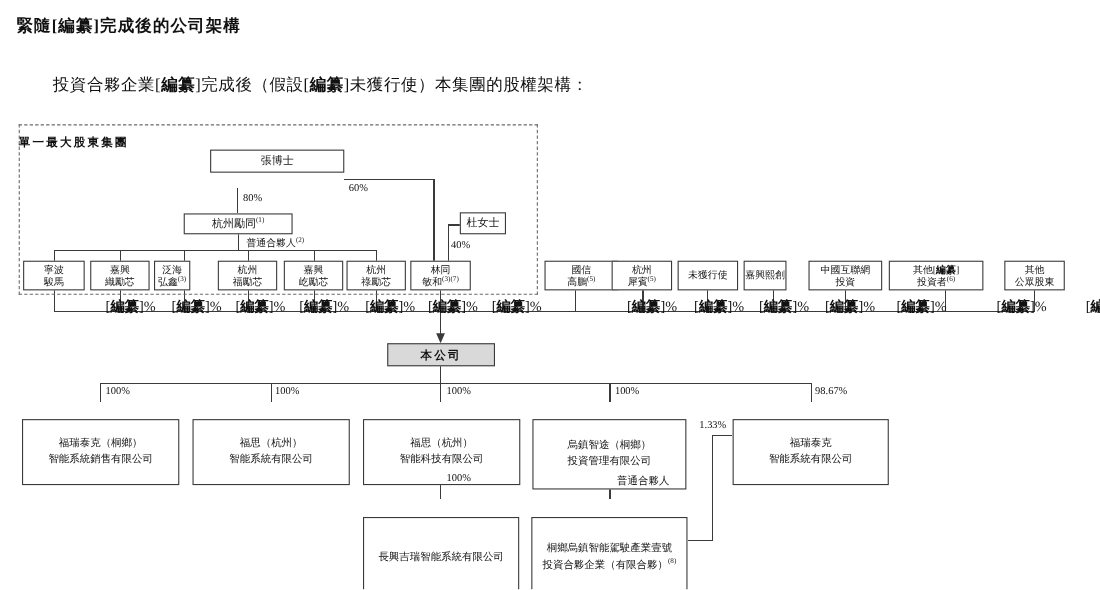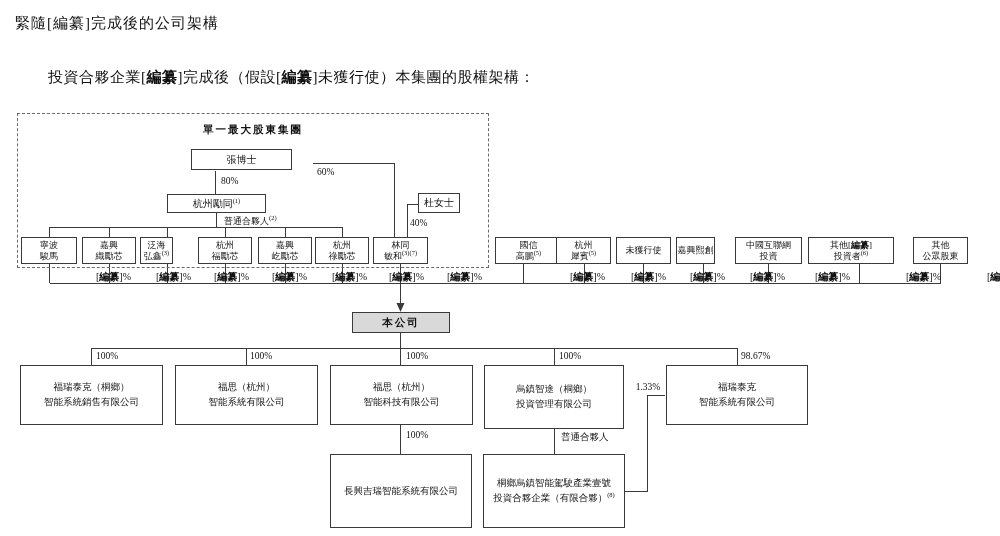--- a/index.html
+++ b/index.html
@@ -3,48 +3,48 @@
 <meta charset="utf-8">
 <style>
   html,body{margin:0;padding:0;background:#ffffff;}
   #canvas{
     position:relative;width:1000px;height:536px;background:#ffffff;
     font-family:"Liberation Serif","DejaVu Serif",serif;color:#111;
     overflow:hidden;
   }
   #wires{position:absolute;left:0;top:0;z-index:0;}
   .heading{
-    position:absolute;left:15px;top:14px;font-size:15px;font-weight:normal;
+    position:absolute;left:15px;top:14px;font-size:15px;font-weight:bold;
     letter-spacing:1px;white-space:nowrap;
   }
   .intro{
     position:absolute;left:48px;top:68px;font-size:15px;letter-spacing:0.5px;white-space:nowrap;
   }
   .intro b{font-weight:bold;}
   .dashed-group{
     position:absolute;left:17px;top:113px;width:472px;height:155px;
     border:1px dashed #6a6a6a;box-sizing:border-box;z-index:1;
   }
   .group-title{
-    position:absolute;left:17px;top:123px;width:472px;text-align:center;
+    position:absolute;left:17px;top:123px;width:472px;text-align:left;
     font-size:10.5px;font-weight:bold;letter-spacing:2px;z-index:2;
   }
   .box{
     position:absolute;border:1px solid #3a3a3a;background:#fff;box-sizing:border-box;
     display:flex;flex-direction:column;align-items:center;justify-content:center;
     text-align:center;z-index:2;
   }
   .box .bl{white-space:nowrap;}
   .holder{font-size:9px;line-height:11px;}
   .person{font-size:10px;line-height:12px;}
   .company{font-size:10.5px;font-weight:bold;background:#d9d9d9;letter-spacing:2px;}
-  .sub{font-size:9.5px;line-height:15px;}
+  .sub{font-size:9.5px;line-height:15px;margin-top:16px;}
   .lbl{position:absolute;font-size:9.5px;white-space:nowrap;z-index:2;}
   .lbl-sm{font-size:9px;}
-  .pctlbl{position:absolute;font-size:10px;white-space:nowrap;z-index:2;padding-left:44px;}
+  .pctlbl{position:absolute;font-size:13px;white-space:nowrap;z-index:2;padding-left:44px;}
   .pctlbl b{font-weight:bold;}
   sup{font-size:6.5px;line-height:0;vertical-align:super;}
 </style>
 </head>
 <body>
 
 <div id="canvas">
 
   <svg id="wires" width="1000" height="536">
     <g stroke="#3a3a3a" stroke-width="1" fill="none" shape-rendering="crispEdges">
@@ -100,21 +100,21 @@
     <polygon points="400.5,312 396.5,303 404.5,303" fill="#3a3a3a"></polygon>
   </svg>
 
   <div class="heading">緊隨[編纂]完成後的公司架構</div>
 
   <div class="intro"><span>投資合夥企業[</span><b>編纂</b><span>]完成後（假設[</span><b>編纂</b><span>]未獲行使）本集團的股權架構：</span></div>
 
   <div class="dashed-group"></div>
   <div class="group-title">單一最大股東集團</div>
 
-  <div class="box person" style="left:191px;top:149px;width:101px;height:21px">
+  <div class="box person" style="left:191px;top:136px;width:122px;height:21px">
     <div class="bl">張博士</div>
   </div>
 
   <div class="lbl" style="left:221px;top:176px">80%</div>
   <div class="lbl" style="left:317px;top:167px">60%</div>
 
   <div class="box person" style="left:167px;top:194px;width:99px;height:19px">
     <div class="bl"><span>杭州勵同</span><sup>(1)</sup></div>
   </div>
 

